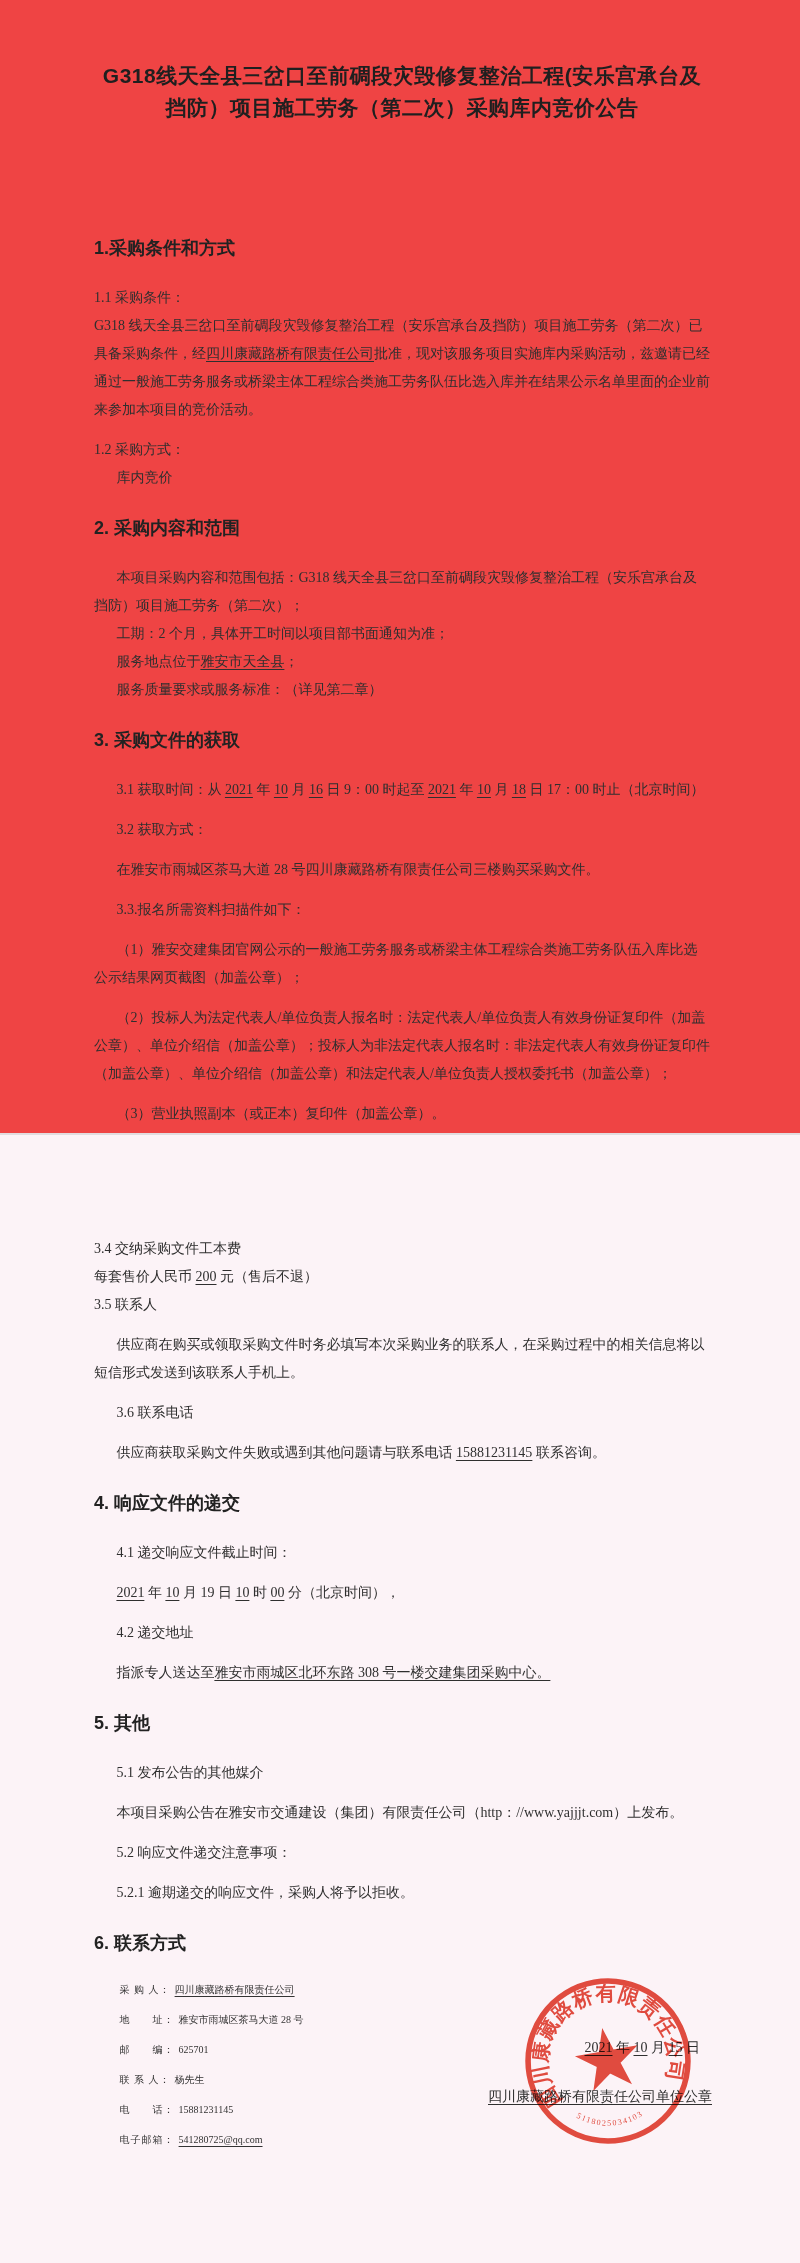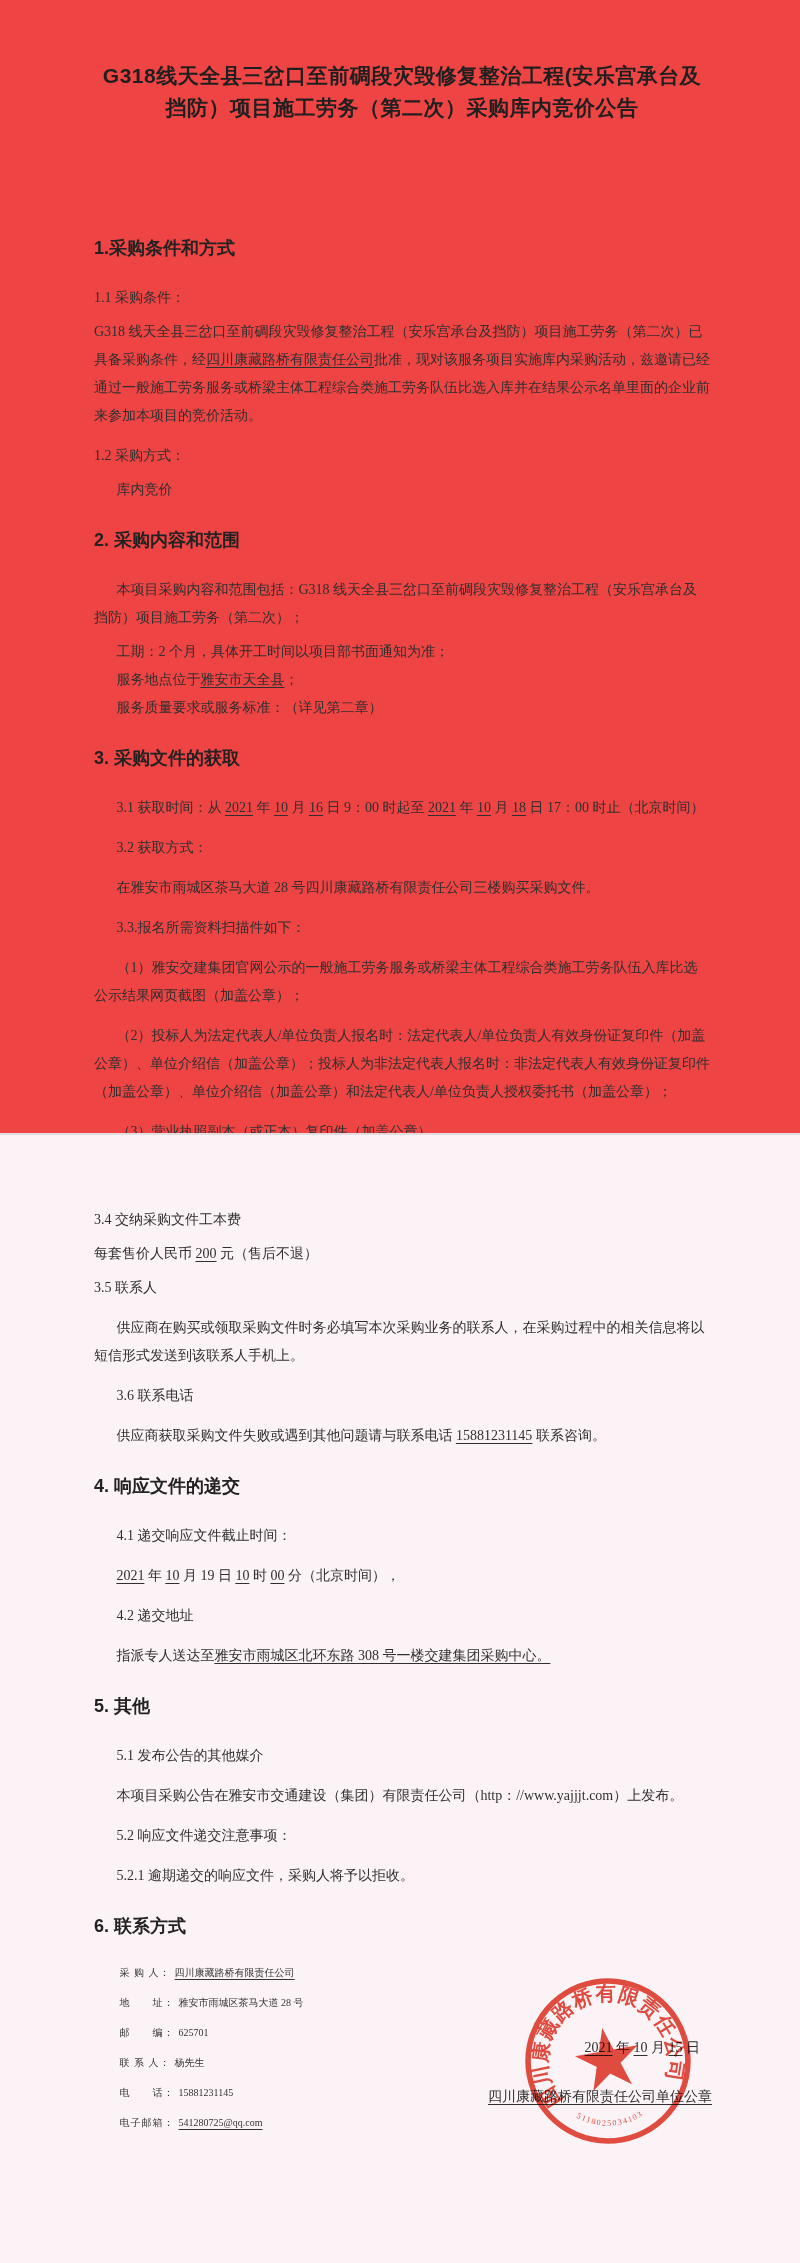--- a/index.html
+++ b/index.html
@@ -22,21 +22,21 @@
   }
   .sec-heading {
     font-family:"Liberation Sans","DejaVu Sans",sans-serif;
     font-weight:bold; font-size:18px; line-height:24px; color:#222222;
   }
   p, .line { font-size:14px; line-height:28px; color:#2f2f2f; }
   .ind { text-indent:1.6em; }
   .mt-lg { margin-top:112px; }
   .mt-md { margin-top:24px; }
   .mt-sm { margin-top:12px; }
-  .mt-xs { margin-top:6px; }
+  .mt-xs { }
   .u { text-decoration:underline; text-underline-offset:3px; text-decoration-thickness:1px; }
 
   
   .c-rows { margin-top:20px; margin-left:1.6em; }
   .c-row { font-size:10px; line-height:30px; }
   .c-label { letter-spacing:1px; }
   .c-value { margin-left:4px; }
   .c-value.u-ext { text-decoration:underline; text-underline-offset:3px; padding-right:42px; }
 
   
@@ -79,21 +79,21 @@
     <p class="ind mt-sm">在雅安市雨城区茶马大道 28 号四川康藏路桥有限责任公司三楼购买采购文件。</p>
     <p class="ind mt-sm">3.3.报名所需资料扫描件如下：</p>
     <p class="ind mt-sm">（1）雅安交建集团官网公示的一般施工劳务服务或桥梁主体工程综合类施工劳务队伍入库比选公示结果网页截图（加盖公章）；</p>
     <p class="ind mt-sm">（2）投标人为法定代表人/单位负责人报名时：法定代表人/单位负责人有效身份证复印件（加盖公章）、单位介绍信（加盖公章）；投标人为非法定代表人报名时：非法定代表人有效身份证复印件（加盖公章）、单位介绍信（加盖公章）和法定代表人/单位负责人授权委托书（加盖公章）；</p>
     <p class="ind mt-sm">（3）营业执照副本（或正本）复印件（加盖公章）。</p>
     <p class="ind mt-sm">以上资料原件在递交投标文件时一并补交并持身份证原件（备查），补交的资料与报名时的资料信息应完全一致。</p>
   </div>
 </div>
 
 <div class="page page-2">
-  <div class="content" style="padding-top:71px;">
+  <div class="content" style="padding-top:100px;">
     <p>3.4 交纳采购文件工本费</p>
     <p class="mt-xs"><span>每套售价人民币 </span><span class="u">200</span><span> 元（售后不退）</span></p>
     <p class="mt-xs">3.5 联系人</p>
     <p class="ind mt-sm">供应商在购买或领取采购文件时务必填写本次采购业务的联系人，在采购过程中的相关信息将以短信形式发送到该联系人手机上。</p>
     <p class="ind mt-sm">3.6 联系电话</p>
     <p class="ind mt-sm"><span>供应商获取采购文件失败或遇到其他问题请与联系电话 </span><span class="u">15881231145</span><span> 联系咨询。</span></p>
 
     <div class="sec-heading mt-md">4. 响应文件的递交</div>
     <p class="ind mt-md">4.1 递交响应文件截止时间：</p>
     <p class="ind mt-sm"><span class="u">2021</span><span> 年 </span><span class="u">10</span><span> 月 19 日 </span><span class="u">10</span><span> 时 </span><span class="u">00</span><span> 分（北京时间），</span></p>

